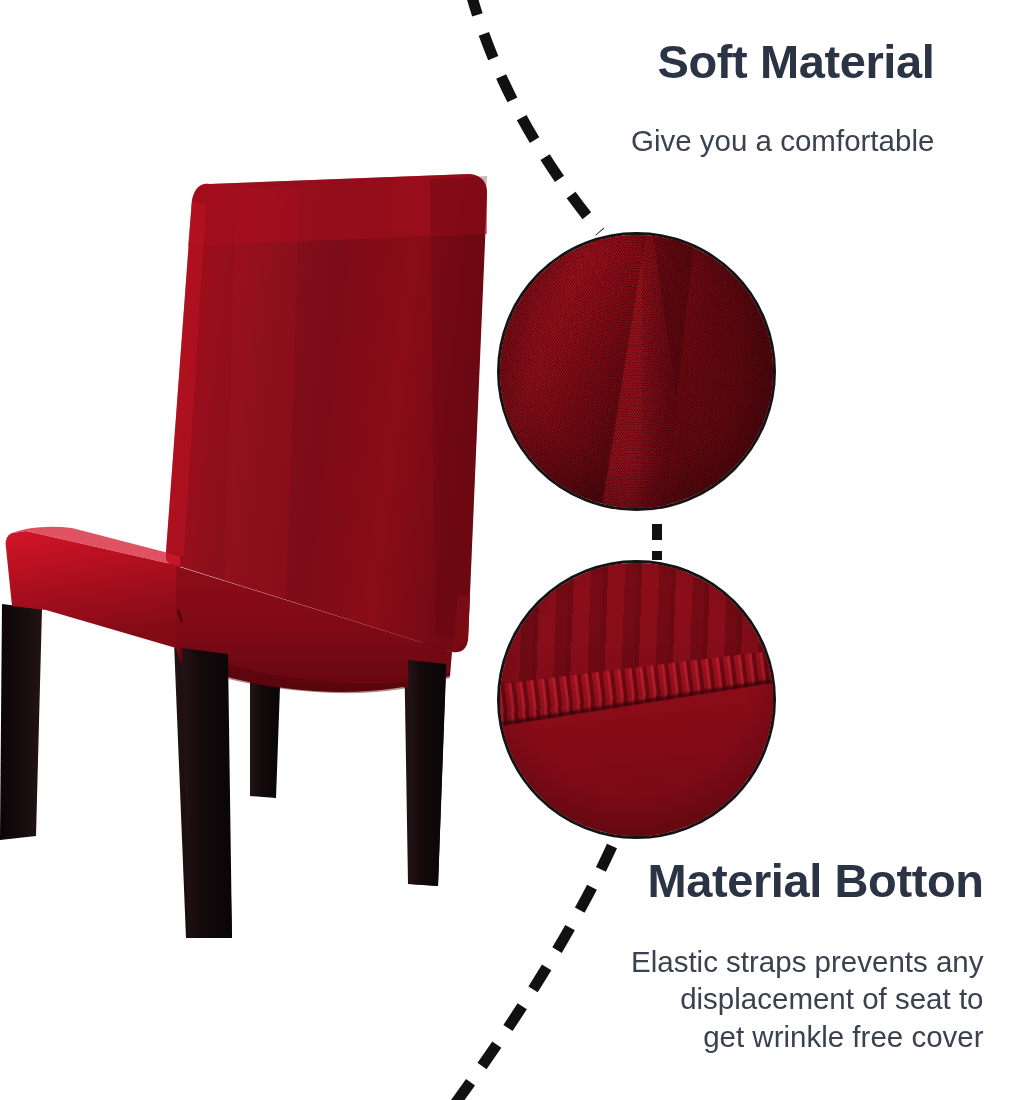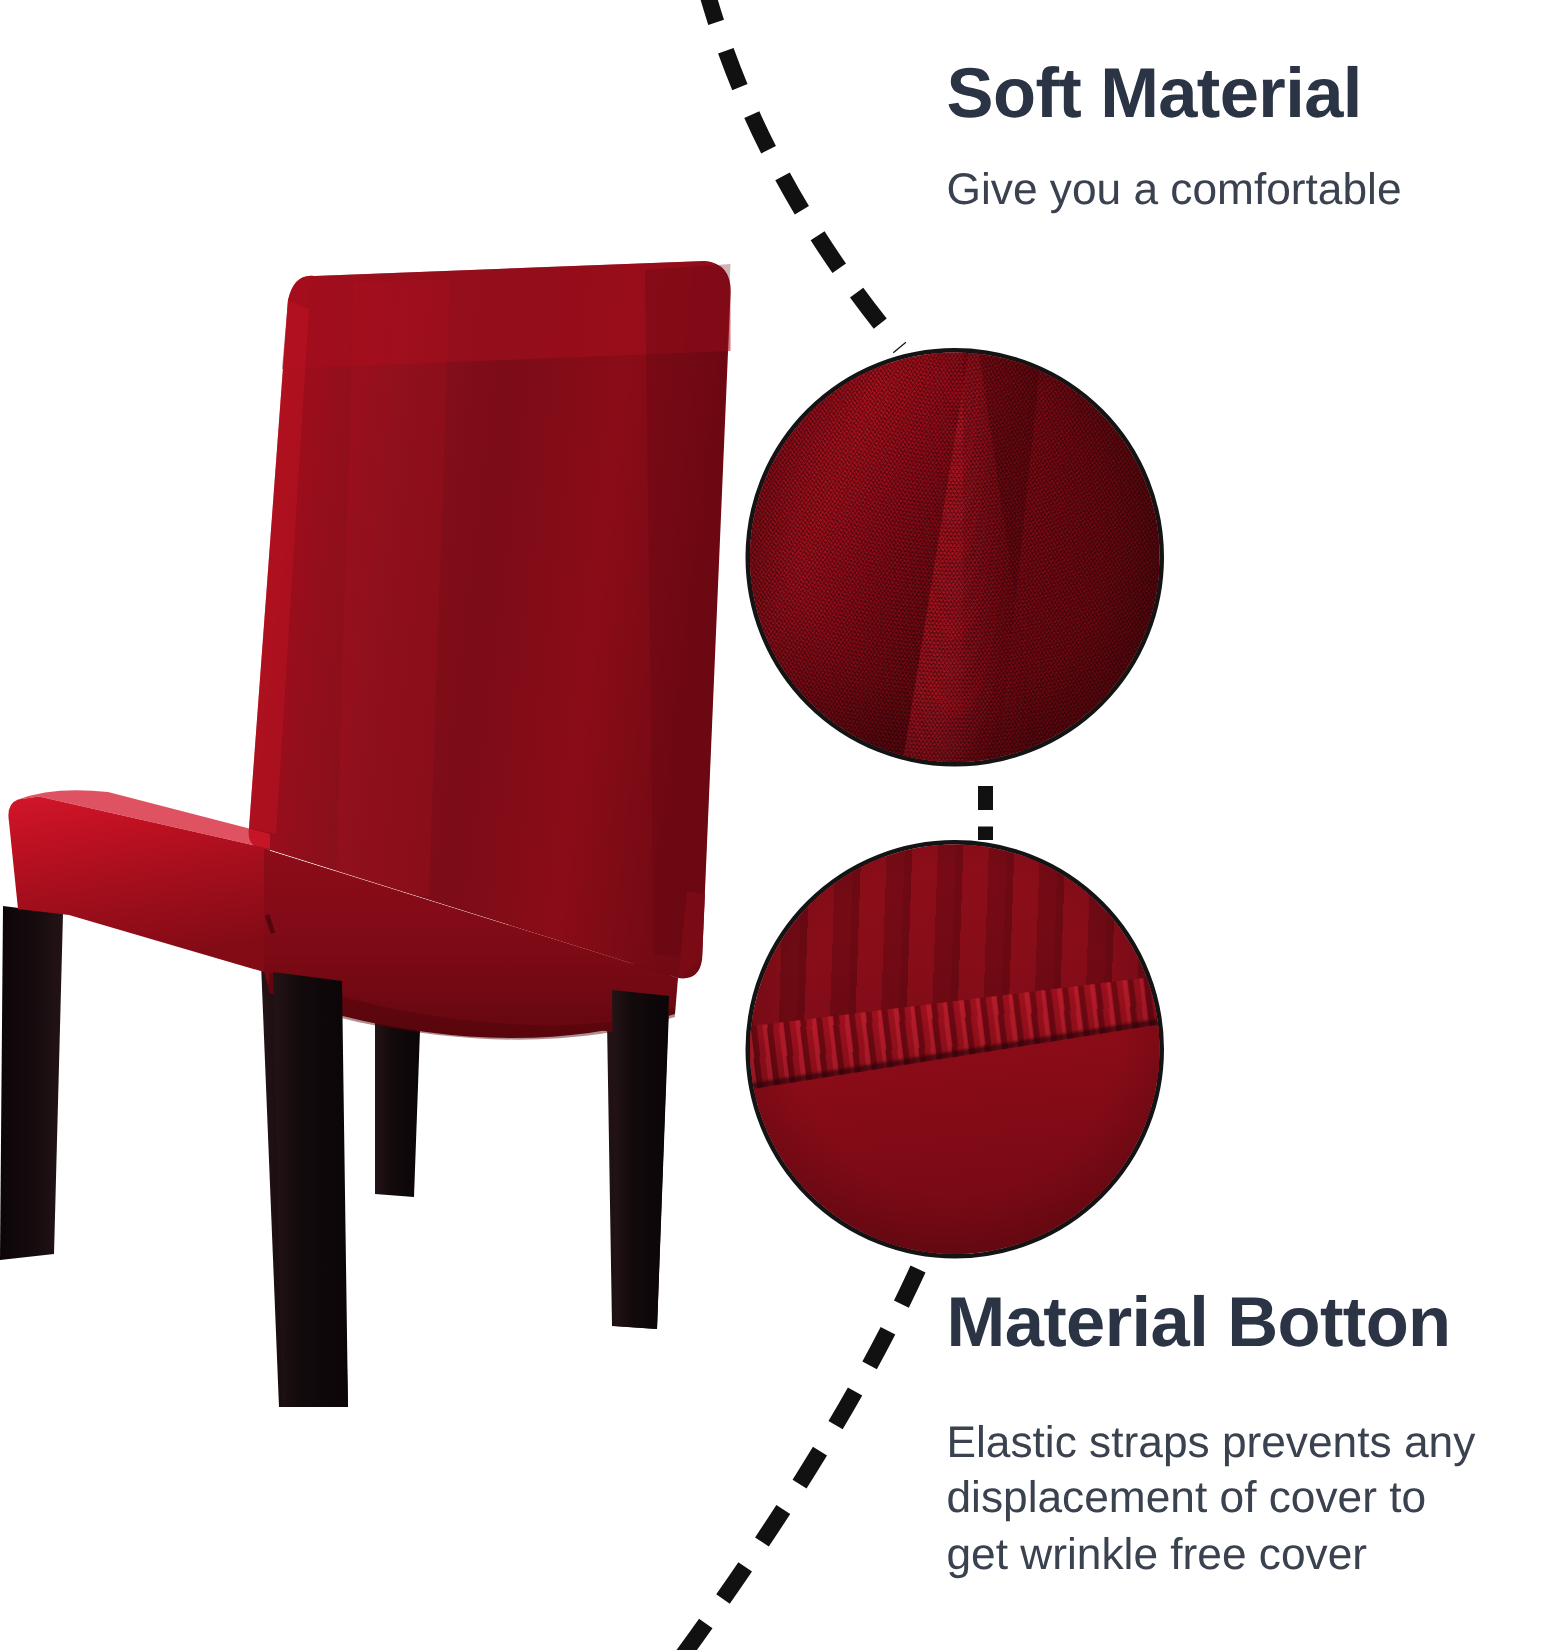--- a/index.html
+++ b/index.html
@@ -20,20 +20,21 @@
     overflow: hidden;
   }
 
   
   .layer {
     position: absolute;
     left: 0;
     top: 0;
     width: 1030px;
     height: 1100px;
+    text-align: right;
   }
   #chair-layer   { z-index: 2; }
   #leader-layer  { z-index: 4; }
   #circle-layer  { z-index: 5; }
   #text-layer    { z-index: 6; }
 
   
   .feature-block {
     position: absolute;
   }
@@ -54,21 +55,21 @@
     line-height: 1.27;
     color: #3a4250;
     margin: 0;
   }
   .feature-body span {
     display: block;
     white-space: nowrap;
   }
 
   #block-soft-material   { left: 631px; top: 38px;  }
-  #block-soft-material .feature-body { margin-top: 22px; }
+  #block-soft-material .feature-body { margin-top: 36px; }
 
   #block-elastic-botton  { left: 631px; top: 857px; }
   #block-elastic-botton .feature-body { margin-top: 38px; }
 
   
   .detail-circle {
     position: absolute;
     border-radius: 50%;
     overflow: hidden;
     border: 3px solid #141414;
@@ -396,20 +397,20 @@
       <h2 class="feature-heading">Soft Material</h2>
       <p class="feature-body">
         <span>Give you a comfortable</span>
       </p>
     </div>
 
     <div class="feature-block" id="block-elastic-botton">
       <h2 class="feature-heading">Material Botton</h2>
       <p class="feature-body">
         <span>Elastic straps prevents any</span>
-        <span>displacement of cover to</span>
+        <span>displacement of seat to</span>
         <span>get wrinkle free cover</span>
       </p>
     </div>
 
   </div>
 
 </div>
 
 </body></html>

